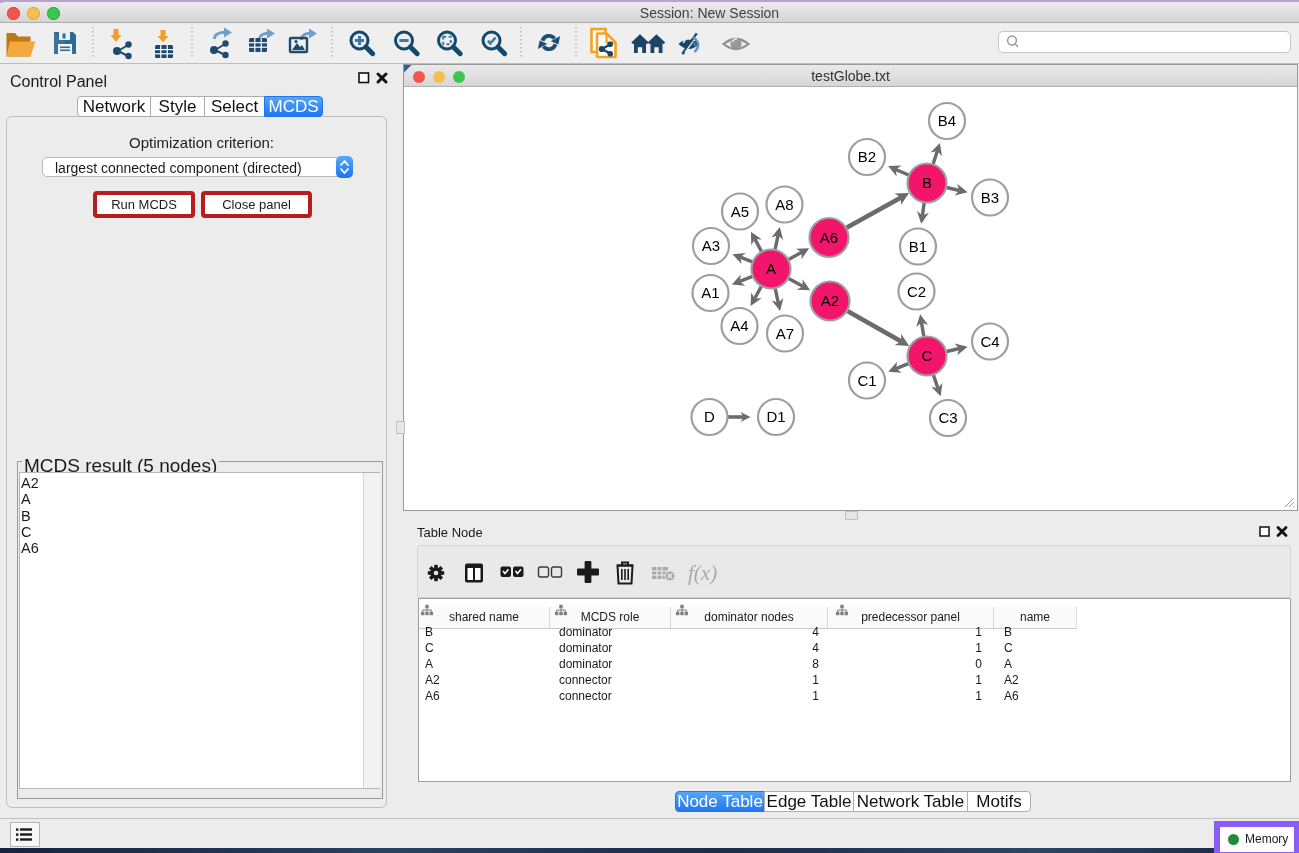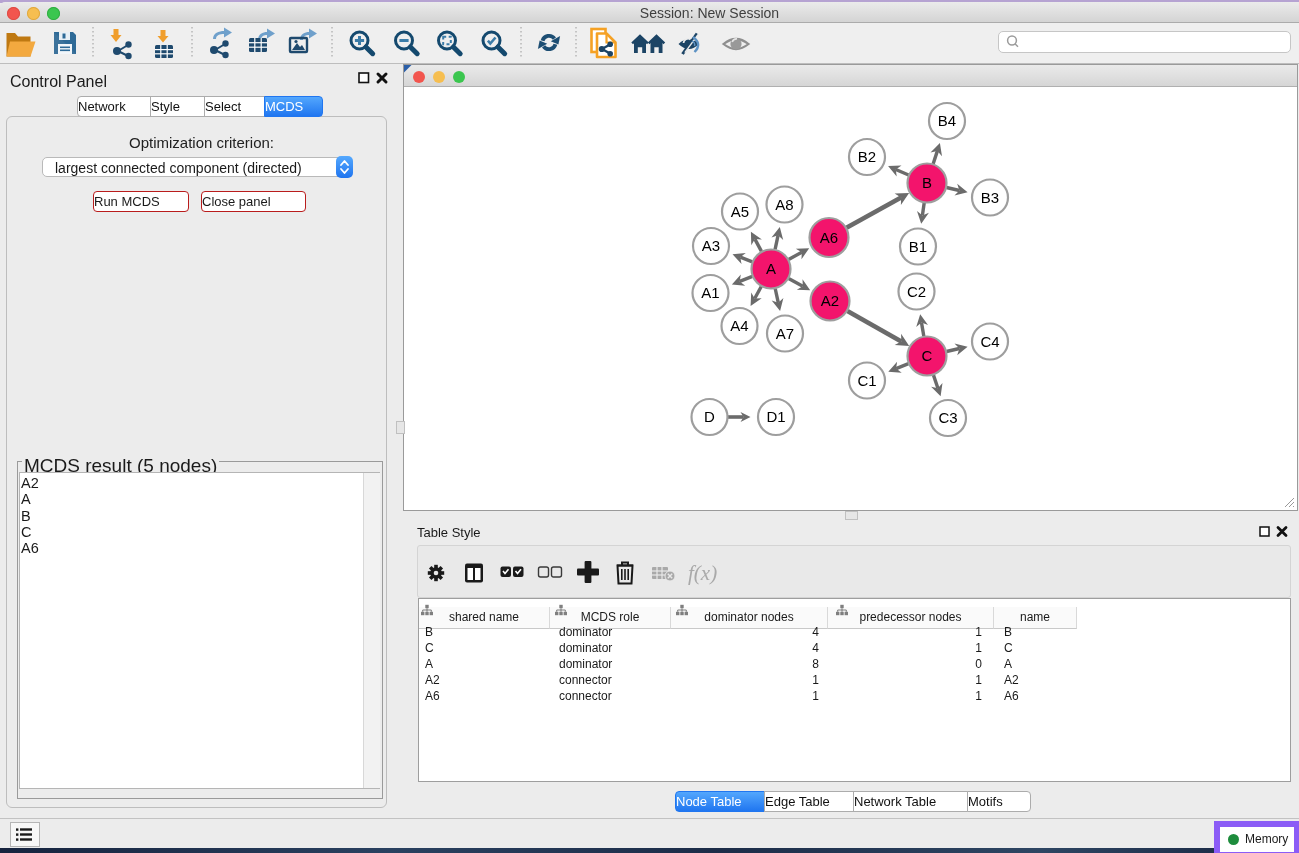--- a/index.html
+++ b/index.html
@@ -12,31 +12,31 @@
  border-radius:5px 5px 0 0;padding-left:40px;}
 #titlebar .tl{position:absolute;top:5px;width:13px;height:13px;border-radius:50%}
 #titletext{position:absolute;top:2.5px;width:100%;text-align:center;color:#404040;font-size:14px}
 #toolbar{position:absolute;left:0;top:23px;width:1299px;height:40px;background:#EFEFEF;border-bottom:1px solid #BDBDBD}
 #searchbox{position:absolute;left:998px;top:8px;width:291px;height:20px;background:#fff;
  border:1px solid #C6C6C6;border-radius:5px}
 
 #cp-title{position:absolute;left:10px;top:73px;font-size:16px;color:#1a1a1a}
 #cp-tabs{position:absolute;left:77px;top:96px;height:20px}
 .tab{position:absolute;top:0;height:19px;background:#fff;border:1px solid #ACACAC;
- font-size:13px;line-height:19px;color:#111}
+ text-align:center;font-size:17px;line-height:19px;color:#111}
 .tabsel{background:linear-gradient(#53A7FD,#2076F0);color:#fff;border-color:#2076F0}
 #cp-body{position:absolute;left:6px;top:116px;width:379px;height:690px;
  border:1px solid #BDBDBD;border-radius:6px;background:#ECECEC}
 #optlabel{position:absolute;left:0;top:134px;width:403px;text-align:center;font-size:15px;color:#222}
 #dropdown{position:absolute;left:42px;top:157px;width:310px;height:20px;background:#fff;
  border:1px solid #B9B9B9;border-radius:5px;font-size:14px;line-height:20px;padding-left:12px;box-sizing:border-box}
 #dropbtn{position:absolute;left:336px;top:156px;width:17px;height:22px;border-radius:5px;
  background:linear-gradient(#55A9FE,#1F74EF)}
-.btn{position:absolute;height:19px;background:#fff;border:1px solid #b91c1c;border-radius:4px;
- font-size:13px;line-height:19px}
+.btn{position:absolute;height:19px;background:#fff;border:4px solid #b91c1c;border-radius:4px;
+ text-align:center;font-size:13px;line-height:19px}
 #fieldset{position:absolute;left:17px;top:461px;width:364px;height:336px;border:1px solid #9A9A9A}
 #fieldlegend{position:absolute;left:22px;top:455px;background:#ECECEC;padding:0 2px;font-size:19px}
 #mcdslist{position:absolute;left:19px;top:472px;width:361px;height:317px;background:#fff;
  border:1px solid #B5B5B5;font-size:14.5px;line-height:16.3px;padding:2px 0 0 1px;box-sizing:border-box}
 #mcdsscroll{position:absolute;left:363px;top:473px;width:16px;height:315px;background:#F2F2F2;border-left:1px solid #D8D8D8}
 
 #netwin{position:absolute;left:403px;top:64px;width:895px;height:447px;
  border:1px solid #9A9A9A;background:#fff;box-sizing:border-box}
 #nettitle{position:absolute;left:0;top:0;width:100%;height:22px;
  background:linear-gradient(#EAEAEA,#D6D6D6);border-bottom:1px solid #B0B0B0;box-sizing:border-box}
@@ -232,20 +232,21 @@
 <div class="btn" style="left:201px;top:191px;width:103px">Close panel</div>
 <div id="fieldset"></div>
 <div id="fieldlegend">MCDS result (5 nodes)</div>
 <div id="mcdslist">A2<br>A<br>B<br>C<br>A6</div>
 <div id="mcdsscroll"></div>
 <div id="netwin">
  <div id="nettitle">
   <span class="tl" style="left:9px;background:#F2554E"></span>
   <span class="tl" style="left:29px;background:#F6BE50"></span>
   <span class="tl" style="left:49px;background:#3BC64F"></span>
+  <div id="nettitletext">testGlobe.txt</div>
  </div>
  <svg class="abs" style="left:0;top:0;z-index:3" width="8" height="8">
       <polygon points="0,0 7.5,0 0,7.5" fill="#2B5FA8"></polygon>
     </svg>
  <svg id="graph" width="893" height="422" xmlns="http://www.w3.org/2000/svg">
  <g stroke="#6B6B6B" fill="#6B6B6B">
 <line x1="357.5" y1="163.4" x2="350.9" y2="151.1" stroke-width="3.4"></line>
 <polygon points="346.9,143.7 357.9,151.5 350.9,151.1 347.3,157.2" stroke="none"></polygon>
 <line x1="371.1" y1="161.4" x2="374.1" y2="147.2" stroke-width="3.4"></line>
 <polygon points="375.8,139.0 379.2,152.0 374.1,147.2 367.5,149.5" stroke="none"></polygon>
@@ -326,21 +327,21 @@
 <circle cx="305.5" cy="329" r="18" fill="#FFFFFF" stroke="#9E9E9E" stroke-width="2.2"></circle>
 <text x="305.5" y="334" text-anchor="middle">D</text>
 <circle cx="372" cy="329" r="18" fill="#FFFFFF" stroke="#9E9E9E" stroke-width="2.2"></circle>
 <text x="372" y="334" text-anchor="middle">D1</text>
  </g>
  </svg>
  <svg class="abs" style="right:2px;bottom:2px" width="12" height="12">
       <path d="M2,11 L11,2 M6,11 L11,6 M10,11 L11,10" stroke="#999" stroke-width="1"></path>
     </svg>
 </div>
-<div id="tp-title">Table Style</div>
+<div id="tp-title">Table Node</div>
 <svg class="abs" style="left:1256px;top:524px" width="36" height="16" xmlns="http://www.w3.org/2000/svg">
  <rect x="4" y="3" width="9" height="9" fill="#fff" stroke="#111" stroke-width="1.5"></rect>
  <path d="M22,3.5 L30,11.5 M30,3.5 L22,11.5" stroke="#111" stroke-width="2.8" stroke-linecap="round"></path>
 </svg>
 <div id="tp-toolbar">
 <svg width="870" height="49" xmlns="http://www.w3.org/2000/svg">
 
  <g transform="translate(18,27)" fill="#1a1a1a">
   <g>
    <rect x="-1.8" y="-8.2" width="3.6" height="16.4"></rect>
@@ -394,21 +395,21 @@
   <path d="M4.8,0.8 L9.2,5.2 M9.2,0.8 L4.8,5.2" stroke="#E9E9E9" stroke-width="1.4"></path>
  </g>
 
  <text x="270" y="34" font-family="Liberation Serif, serif" font-style="italic" font-size="21" fill="#A9A9A9">f(x)</text>
 </svg>
 </div>
 <div id="tp-table">
  <div class="th" style="left:0;width:130px">shared name</div>
  <div class="th" style="left:131px;width:120px">MCDS role</div>
  <div class="th" style="left:252px;width:156px">dominator nodes</div>
- <div class="th" style="left:409px;width:165px">predecessor nodes</div>
+ <div class="th" style="left:409px;width:165px">predecessor panel</div>
  <div class="th" style="left:575px;width:82px">name</div>
  <svg class="abs" style="left:0;top:0" width="660" height="22" xmlns="http://www.w3.org/2000/svg">
   <g fill="#7f7f7f">
    <g transform="translate(8,11)" id="sm1">
     <rect x="-1.7" y="-5.2" width="3.4" height="3.4"></rect>
     <rect x="-6" y="1.8" width="3.4" height="3.4"></rect>
           <rect x="-1.7" y="1.8" width="3.4" height="3.4"></rect>
           <rect x="2.6" y="1.8" width="3.4" height="3.4"></rect>
     <path d="M0,-1.8 L0,1.8 M-4.3,0 L-4.3,1.8 M4.3,0 L4.3,1.8 M-4.3,0 L4.3,0" stroke="#7f7f7f" fill="none" stroke-width="1.1"></path>
    </g>

